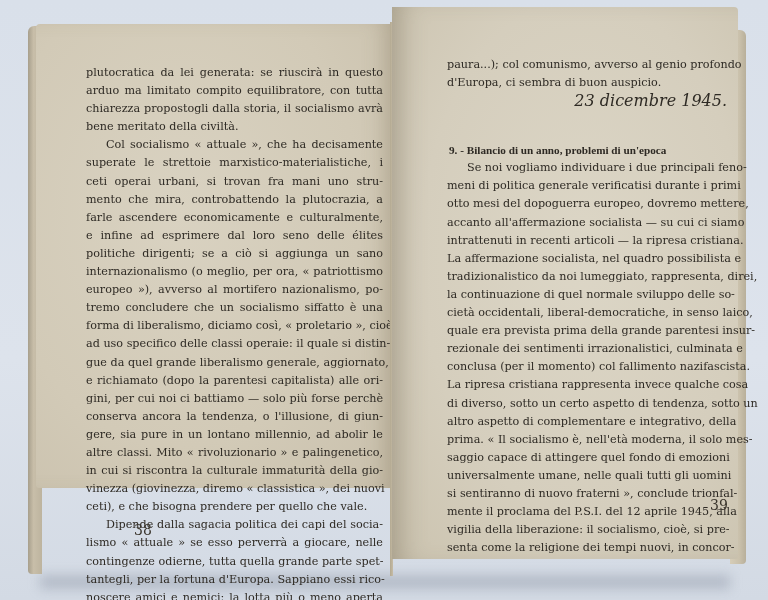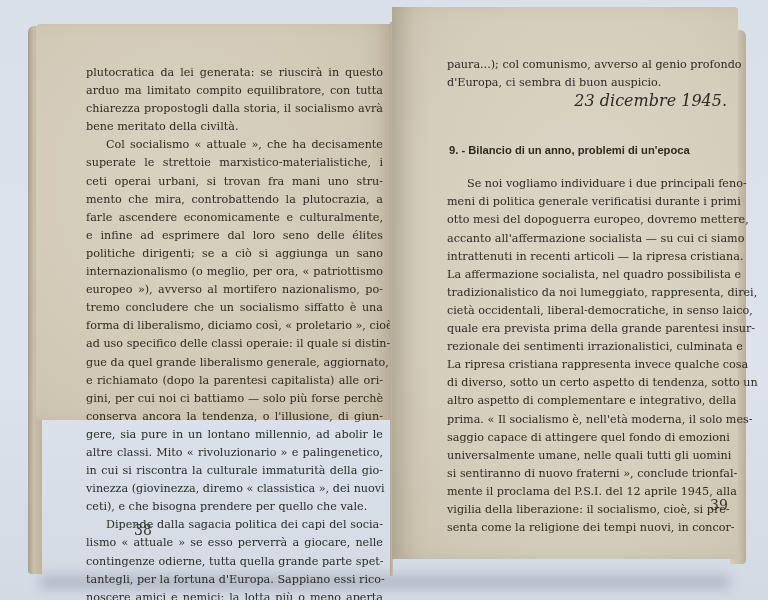--- a/index.html
+++ b/index.html
@@ -21,21 +21,21 @@
   .page-stack-right {
     position: absolute; left: 730px; top: 30px; width: 16px; height: 534px;
     background: linear-gradient(90deg,#d6cdb8 0%,#c9c0ab 60%,#b8af9a 100%);
     border-radius: 0 6px 4px 0;
   }
   .page {
     position: absolute; box-sizing: border-box; color: #2e2a24;
     font-size: 11.2px; line-height: 18.1px;
   }
   .page-left {
-    left: 36px; top: 24px; width: 356px; height: 396px;
+    left: 36px; top: 24px; width: 356px; height: 464px;
     background: radial-gradient(ellipse at 40% 40%, #d9d2c1 0%, #d2cab7 60%, #c9c0ac 100%);
     border-radius: 4px 0 0 3px;
     box-shadow: inset -18px 0 22px -12px rgba(120,105,80,0.35);
   }
   .page-right {
     left: 392px; top: 7px; width: 346px; height: 552px;
     background: radial-gradient(ellipse at 55% 45%, #dcd6c6 0%, #d5cebd 60%, #cbc3af 100%);
     border-radius: 0 4px 3px 0;
     box-shadow: inset 22px 0 26px -14px rgba(110,100,80,0.4);
   }
@@ -43,22 +43,22 @@
     position: absolute; left: 390px; top: 22px; width: 3px; height: 554px;
     background: linear-gradient(90deg,#b3a991,#c6bca6);
   }
   .text-left { position: absolute; left: 50px; top: 40px; width: 297px; }
   .text-right { position: absolute; left: 55px; top: 49px; width: 280px; }
   .line { display: block; white-space: nowrap; text-align: justify; text-align-last: justify; height: 18.1px; }
   .line.last { text-align-last: left; }
   .indent { padding-left: 20px; }
   .date-line { display: block; padding-left: 22px; font-style: italic; font-size: 16px; height: 18px; text-align: right; }
   .heading {
-    display: block; margin-top: 31px; margin-bottom: 16px; padding-left: 2px;
-    font-family: Liberation Sans, sans-serif; font-weight: bold; font-size: 11.2px;
+    display: block; margin-top: 31px; padding-left: 2px;
+    font-family: Liberation Serif, serif; font-weight: bold; font-size: 11.2px;
   }
   .pageno { position: absolute; font-size: 14px; color: #3a352c; }
   .pageno-left { left: 50px; top: 497px; margin-left: 48px; }
   .pageno-right { left: 318px; top: 489px; }
 </style>
 </head>
 <body>
 
 <div class="book">
   <div class="shadow"></div>
@@ -110,23 +110,25 @@
       <span class="date-line">23 dicembre 1945.</span>
       <span class="heading">9. - Bilancio di un anno, problemi di un'epoca</span>
       <div id="right-body">
           <span class="line indent">Se noi vogliamo individuare i due principali feno-</span>
           <span class="line">meni di politica generale verificatisi durante i primi</span>
           <span class="line">otto mesi del dopoguerra europeo, dovremo mettere,</span>
           <span class="line">accanto all'affermazione socialista — su cui ci siamo</span>
           <span class="line">intrattenuti in recenti articoli — la ripresa cristiana.</span>
           <span class="line">La affermazione socialista, nel quadro possibilista e</span>
           <span class="line">tradizionalistico da noi lumeggiato, rappresenta, direi,</span>
+          <span class="line">la continuazione di quel normale sviluppo delle so-</span>
           <span class="line">cietà occidentali, liberal-democratiche, in senso laico,</span>
           <span class="line">quale era prevista prima della grande parentesi insur-</span>
           <span class="line">rezionale dei sentimenti irrazionalistici, culminata e</span>
+          <span class="line">conclusa (per il momento) col fallimento nazifascista.</span>
           <span class="line">La ripresa cristiana rappresenta invece qualche cosa</span>
           <span class="line">di diverso, sotto un certo aspetto di tendenza, sotto un</span>
           <span class="line">altro aspetto di complementare e integrativo, della</span>
           <span class="line">prima. « Il socialismo è, nell'età moderna, il solo mes-</span>
           <span class="line">saggio capace di attingere quel fondo di emozioni</span>
           <span class="line">universalmente umane, nelle quali tutti gli uomini</span>
           <span class="line">si sentiranno di nuovo fraterni », conclude trionfal-</span>
           <span class="line">mente il proclama del P.S.I. del 12 aprile 1945, alla</span>
           <span class="line">vigilia della liberazione: il socialismo, cioè, si pre-</span>
           <span class="line">senta come la religione dei tempi nuovi, in concor-</span>

